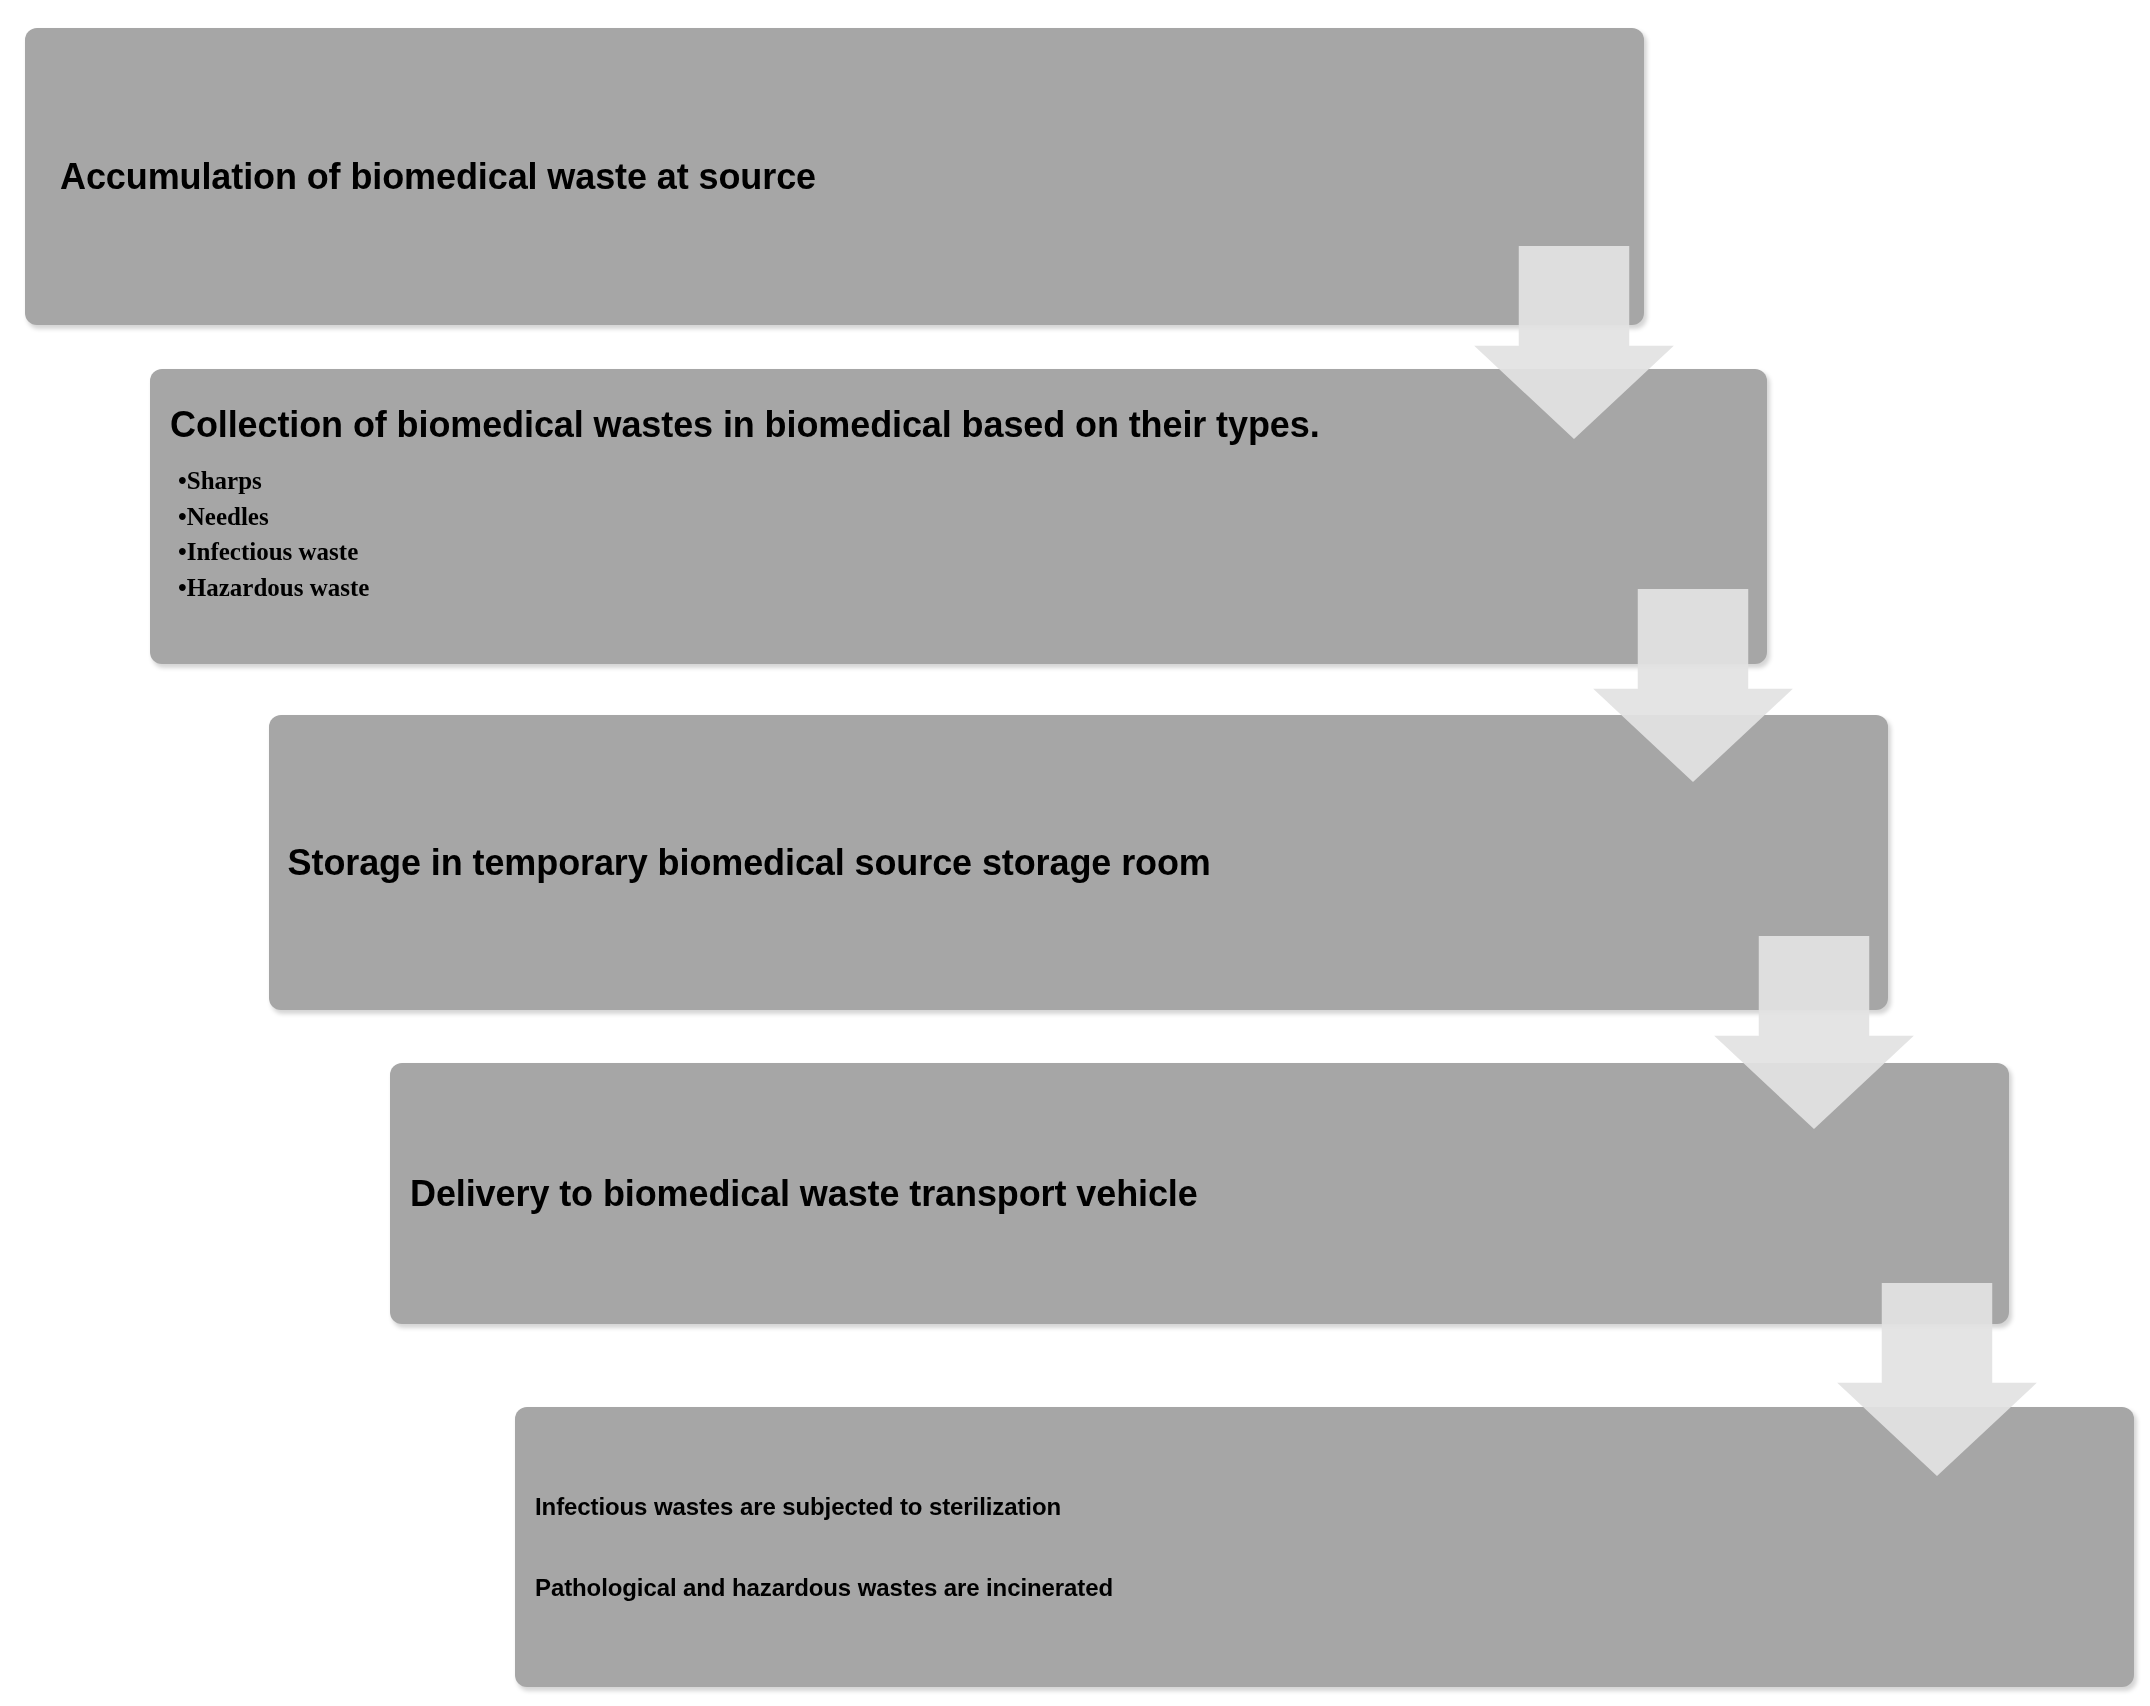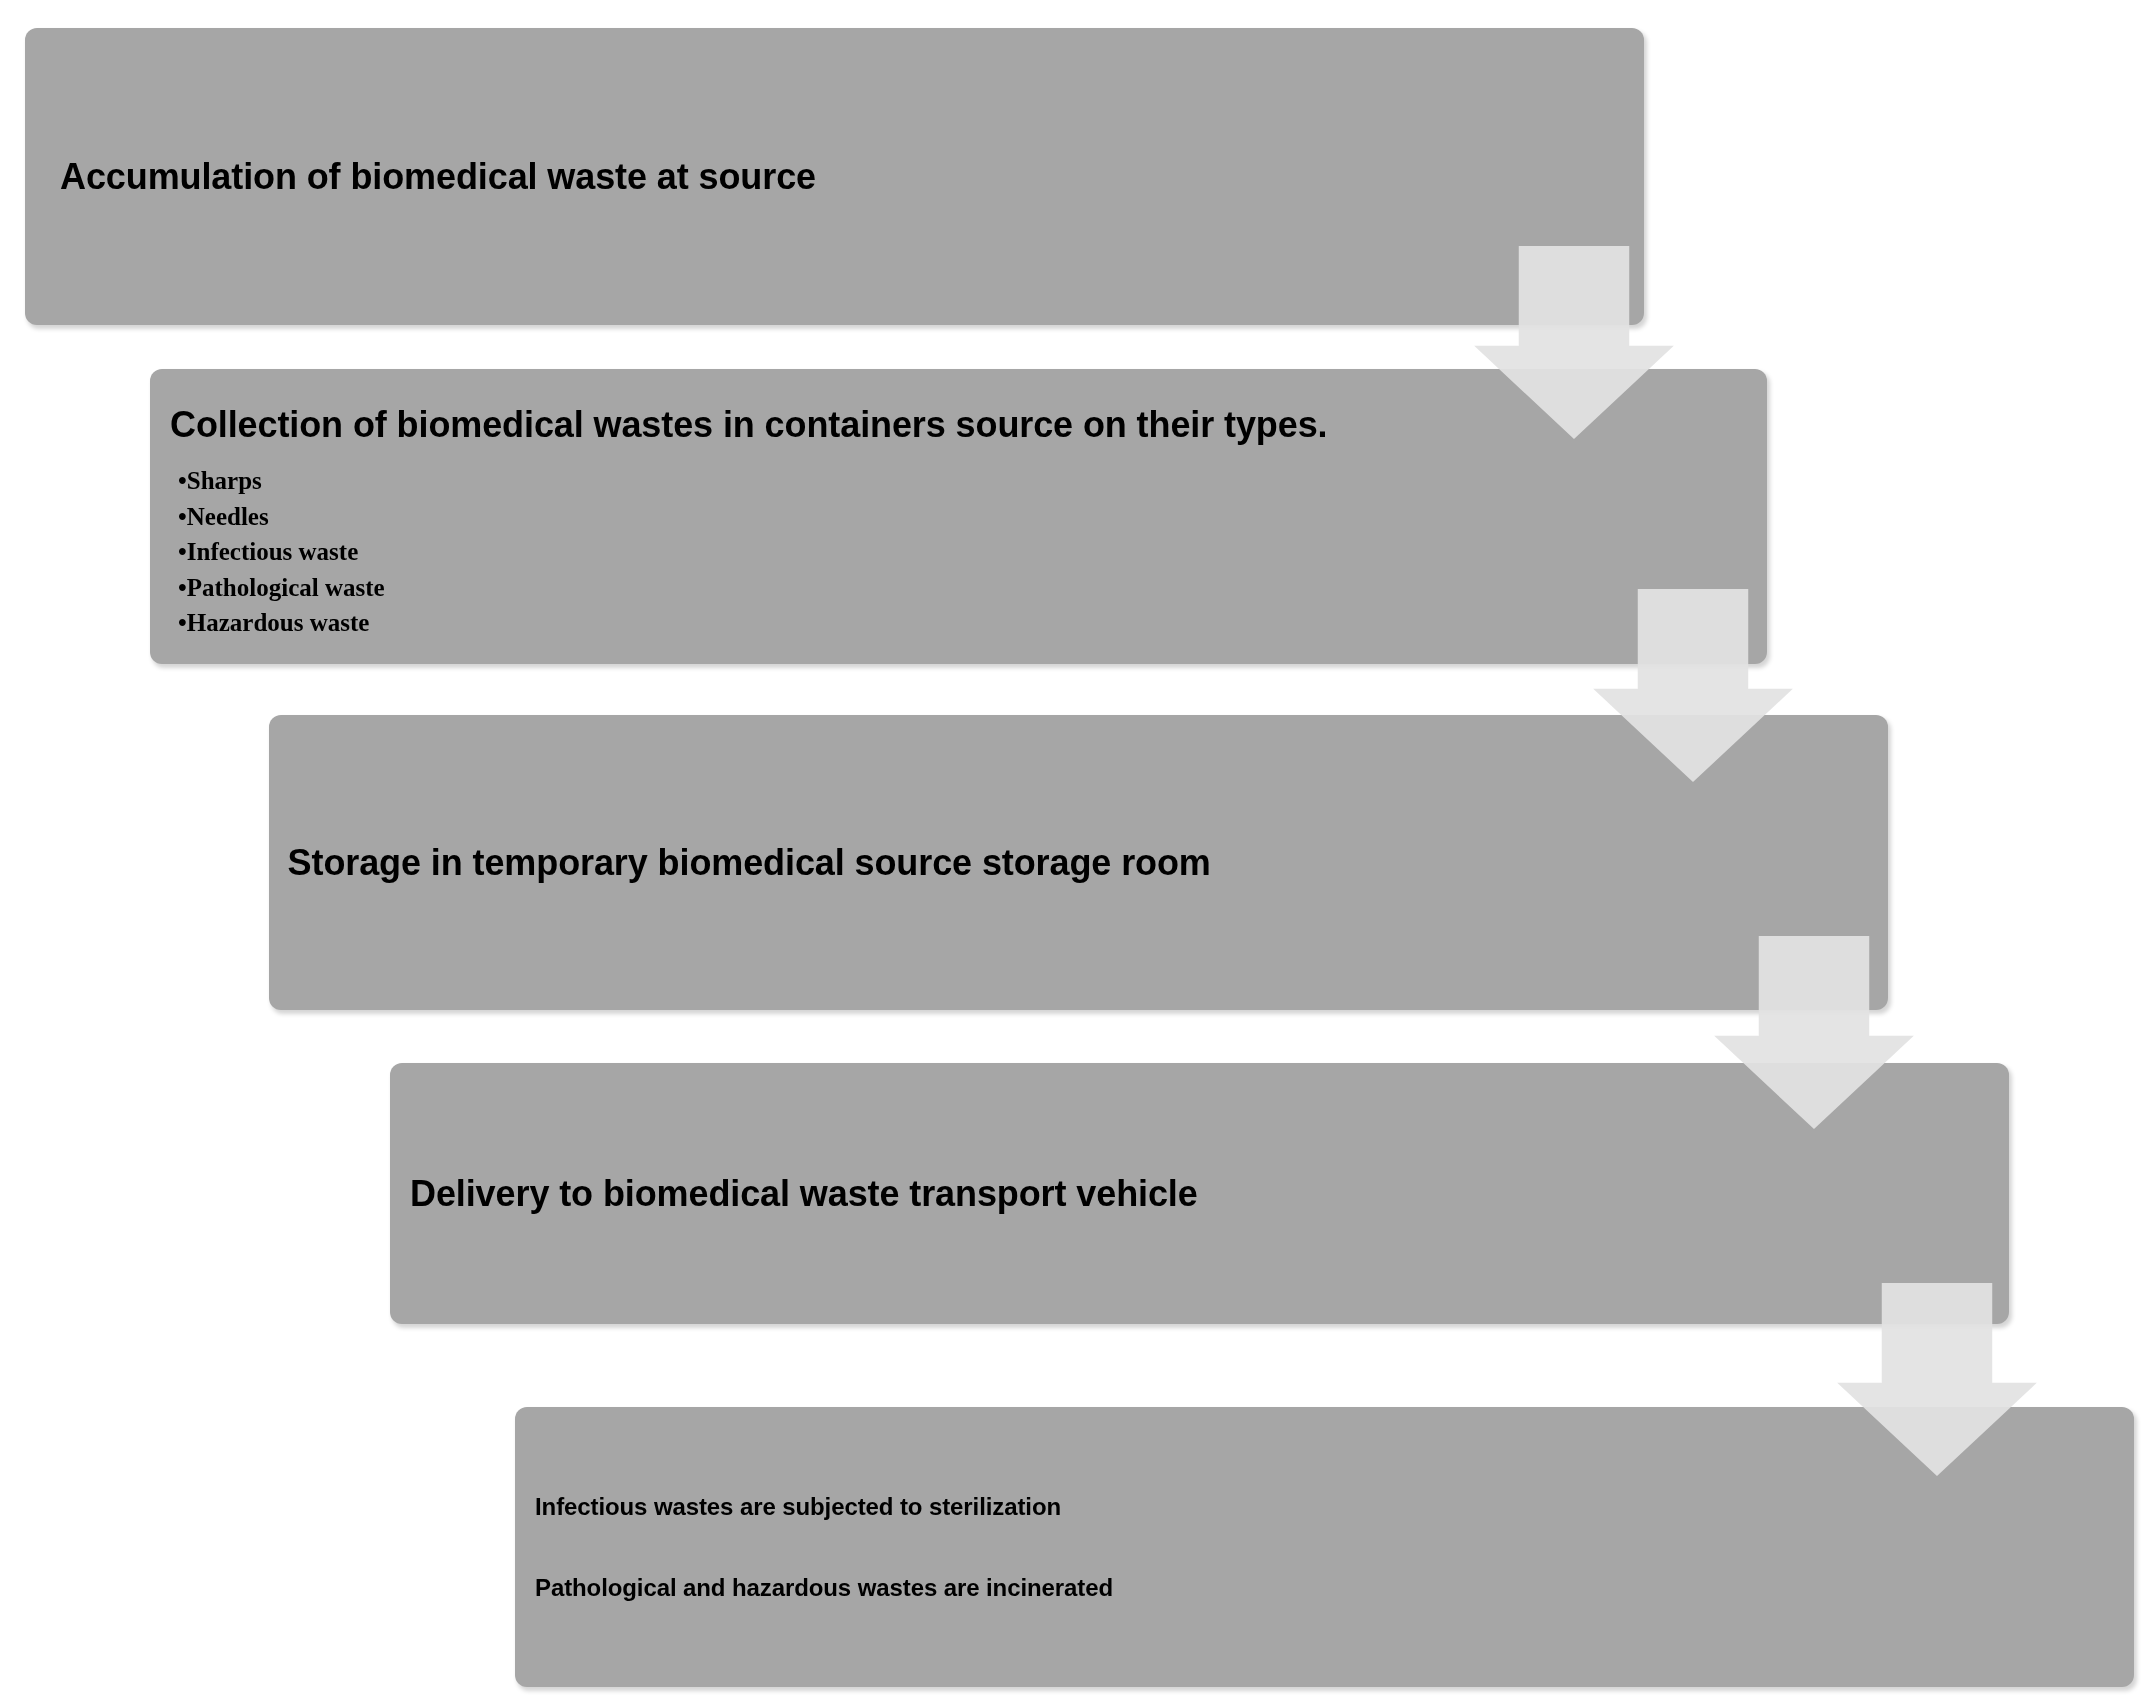--- a/index.html
+++ b/index.html
@@ -91,33 +91,30 @@
     <div class="box-title">Accumulation  of biomedical  waste at source</div>
   </div>
 
   <div class="arrow" style="left:1474px; top:246px; width:200px; height:193px;">
     <svg width="200" height="193" viewBox="0 0 300 290" xmlns="http://www.w3.org/2000/svg">
       <path d="M 67 0 L 233 0 L 233 150 L 300 150 L 150 290 L 0 150 L 67 150 Z" fill="#e2e2e2" fill-opacity="0.93"></path>
     </svg>
   </div>
 
   <div class="pbox has-list" style="left:150px; top:369px; width:1617px; height:295px; padding:35px 0 0 12px;">
-    <div class="box-title" style="padding-left:8px;">Collection of biomedical wastes in containers source on their types.</div>
+    <div class="box-title" style="padding-left:8px;">Collection of biomedical wastes in biomedical based on their types.</div>
     <ul class="bullet-list" style="margin-top:17.3px; padding-left:16px;">
       <li class="bullet-item">
         <span class="bullet-dot">•</span><span>Sharps</span>
       </li>
       <li class="bullet-item">
         <span class="bullet-dot">•</span><span>Needles</span>
       </li>
       <li class="bullet-item">
         <span class="bullet-dot">•</span><span>Infectious waste</span>
-      </li>
-      <li class="bullet-item">
-        <span class="bullet-dot">•</span><span>Pathological waste</span>
       </li>
       <li class="bullet-item">
         <span class="bullet-dot">•</span><span>Hazardous waste</span>
       </li>
     </ul>
   </div>
 
   <div class="arrow" style="left:1593px; top:589px; width:200px; height:193px;">
     <svg width="200" height="193" viewBox="0 0 300 290" xmlns="http://www.w3.org/2000/svg">
       <path d="M 67 0 L 233 0 L 233 150 L 300 150 L 150 290 L 0 150 L 67 150 Z" fill="#e2e2e2" fill-opacity="0.93"></path>

